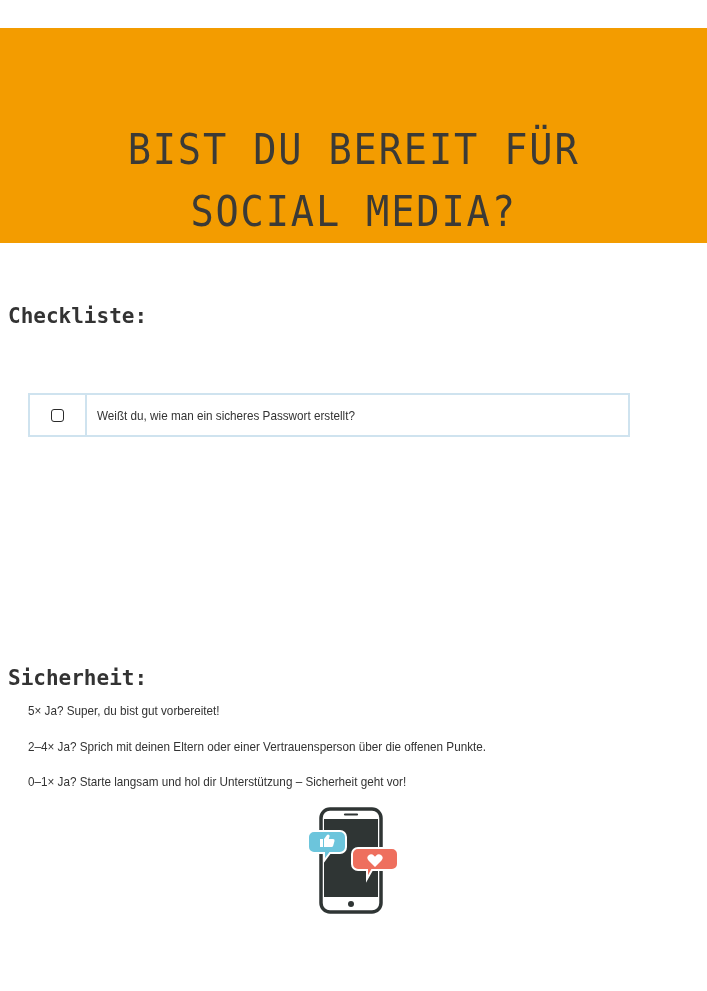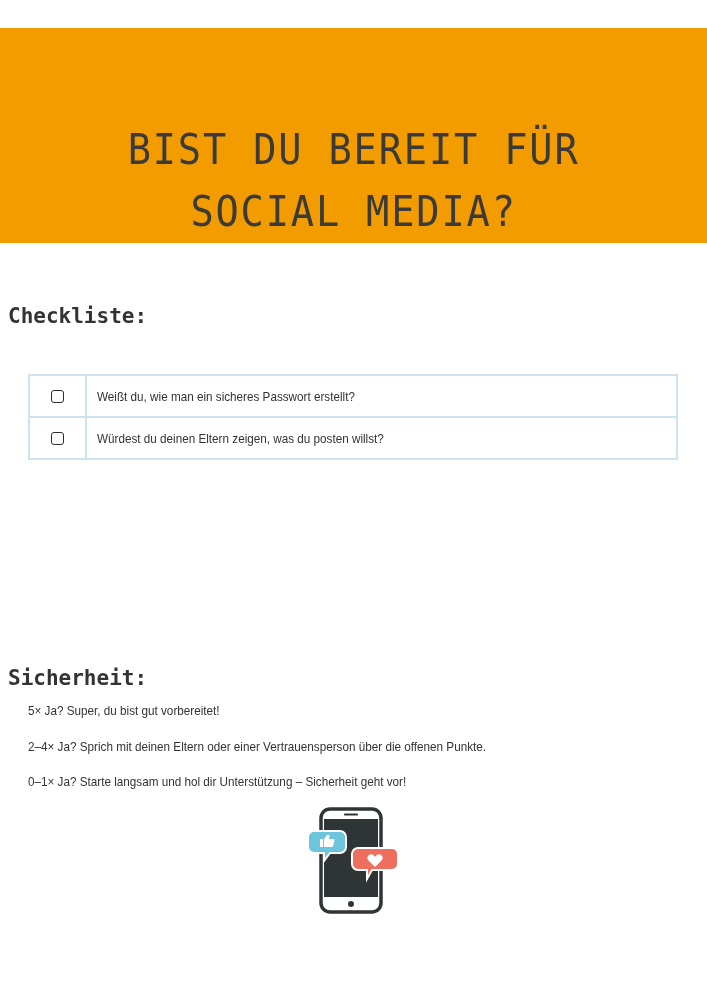--- a/index.html
+++ b/index.html
@@ -1,20 +1,20 @@
 <!DOCTYPE html>
 <html><head>
 <meta charset="utf-8">
 <style>
   html, body { margin: 0; padding: 0; background: #ffffff; }
   body { width: 707px; height: 991px; position: relative; overflow: hidden; font-family: "Liberation Sans", sans-serif; color: #333333; }
   .banner { position: absolute; left: 0; top: 28px; width: 707px; height: 215px; background: #f39c00; display: flex; align-items: flex-end; justify-content: center; }
   .banner h1 { margin: 0; font-family: "DejaVu Sans Mono", monospace; font-weight: normal; font-size: 42px; line-height: 62px; letter-spacing: 2px; color: #3b3a36; text-align: center; transform: scaleX(0.92); }
   .section-title { position: absolute; left: 0; width: 707px; text-align: left; font-family: "DejaVu Sans Mono", monospace; font-weight: bold; font-size: 21px; color: #333333; margin: 8px; }
-  .checklist { position: absolute; left: 28px; top: 374px; width: 650px; border-collapse: collapse; border: 2px solid #cfe3ef; }
+  .checklist { position: absolute; left: 28px; top: 393px; width: 602px; border-collapse: collapse; border: 2px solid #cfe3ef; }
   .checklist td { border: 2px solid #cfe3ef; height: 40px; padding: 0; }
   .checklist td.cb { width: 55px; text-align: center; }
   .checklist td.txt { padding-left: 10px; font-family: "Liberation Sans", sans-serif; font-size: 13px; color: #333333; transform-origin: left center; }
   .checklist td.txt span { display: inline-block; transform: scaleX(0.9); transform-origin: left center; white-space: nowrap; }
   .box { display: inline-block; width: 11px; height: 11px; border: 1.6px solid #2b2b2b; border-radius: 3px; vertical-align: middle; }
   .result { position: absolute; left: 28px; margin: 0; font-size: 13px; color: #333333; white-space: nowrap; transform: scaleX(0.9); transform-origin: left center; }
   .phone { position: absolute; left: 306px; top: 806px; width: 96px; height: 110px; }
 </style>
 </head>
 <body>
@@ -27,24 +27,20 @@
 </div>
 
 <h2 class="section-title" style="top:296px;">Checkliste:</h2>
 
 <table class="checklist">
   <tbody>
       <tr>
     <td class="cb"><span class="box"></span></td>
     <td class="txt"><span>Weißt du, wie man ein sicheres Passwort erstellt?</span></td>
   </tr>
-  <tr>
-    <td class="cb"><span class="box"></span></td>
-    <td class="txt"><span>Würdest du deinen Eltern zeigen, was du posten willst?</span></td>
-  </tr>
 </tbody>
   </table>
 
 <h2 class="section-title" style="top:658px;">Sicherheit:</h2>
 
 <p class="result" style="top:703px;">5× Ja? Super, du bist gut vorbereitet!</p>
 <p class="result" style="top:739px;">2–4× Ja? Sprich mit deinen Eltern oder einer Vertrauensperson über die offenen Punkte.</p>
 <p class="result" style="top:774px;">0–1× Ja? Starte langsam und hol dir Unterstützung – Sicherheit geht vor!</p>
 
 <svg class="phone" viewBox="0 0 96 110">

